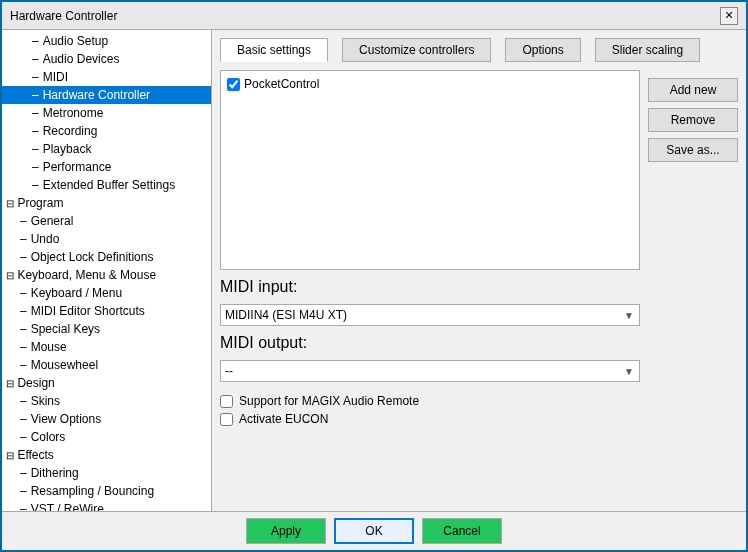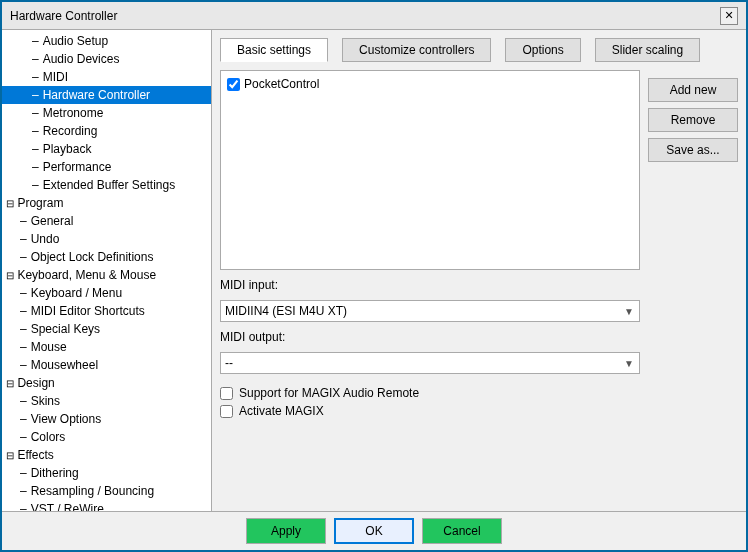--- a/index.html
+++ b/index.html
@@ -153,21 +153,21 @@
     }
     .controller-list-item input[type="checkbox"] {
       margin: 0;
     }
     .midi-section {
       display: flex;
       flex-direction: column;
       gap: 6px;
     }
     .midi-label {
-      font-size: 12px;
+      font-size: 16px;
       color: #000;
       margin-bottom: 2px;
     }
     .select-wrapper {
       position: relative;
       width: 100%;
     }
     .select-wrapper::after {
       content: '▼';
       position: absolute;
@@ -393,21 +393,21 @@
             </div>
           </div>
 
           <div id="checkboxes-container">
               <div class="checkbox-row">
                 <input type="checkbox" style="">
                 <label>Support for MAGIX Audio Remote</label>
               </div>
               <div class="checkbox-row">
                 <input type="checkbox" style="">
-                <label>Activate MAGIX</label>
+                <label>Activate EUCON</label>
               </div>
             </div>
         </div>
 
         <div class="right-buttons" id="right-buttons">
             <button class="action-btn">Add new</button>
             <button class="action-btn">Remove</button>
             <button class="action-btn">Save as...</button>
           </div>
       </div>

